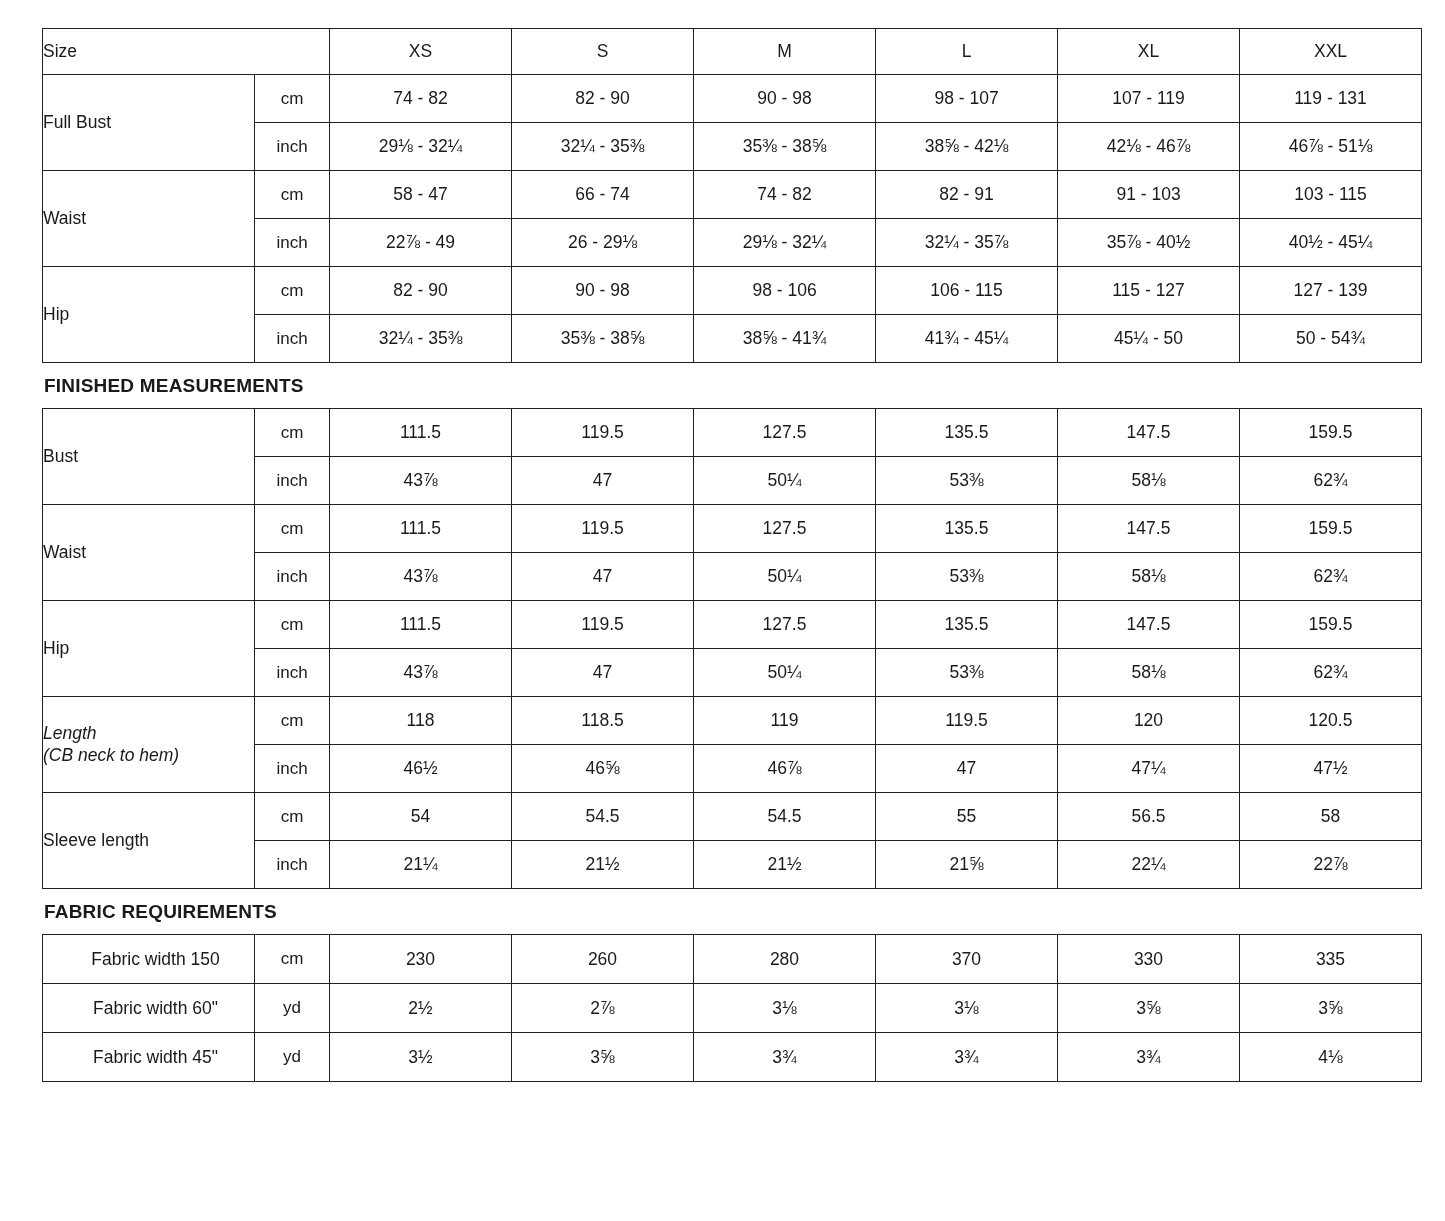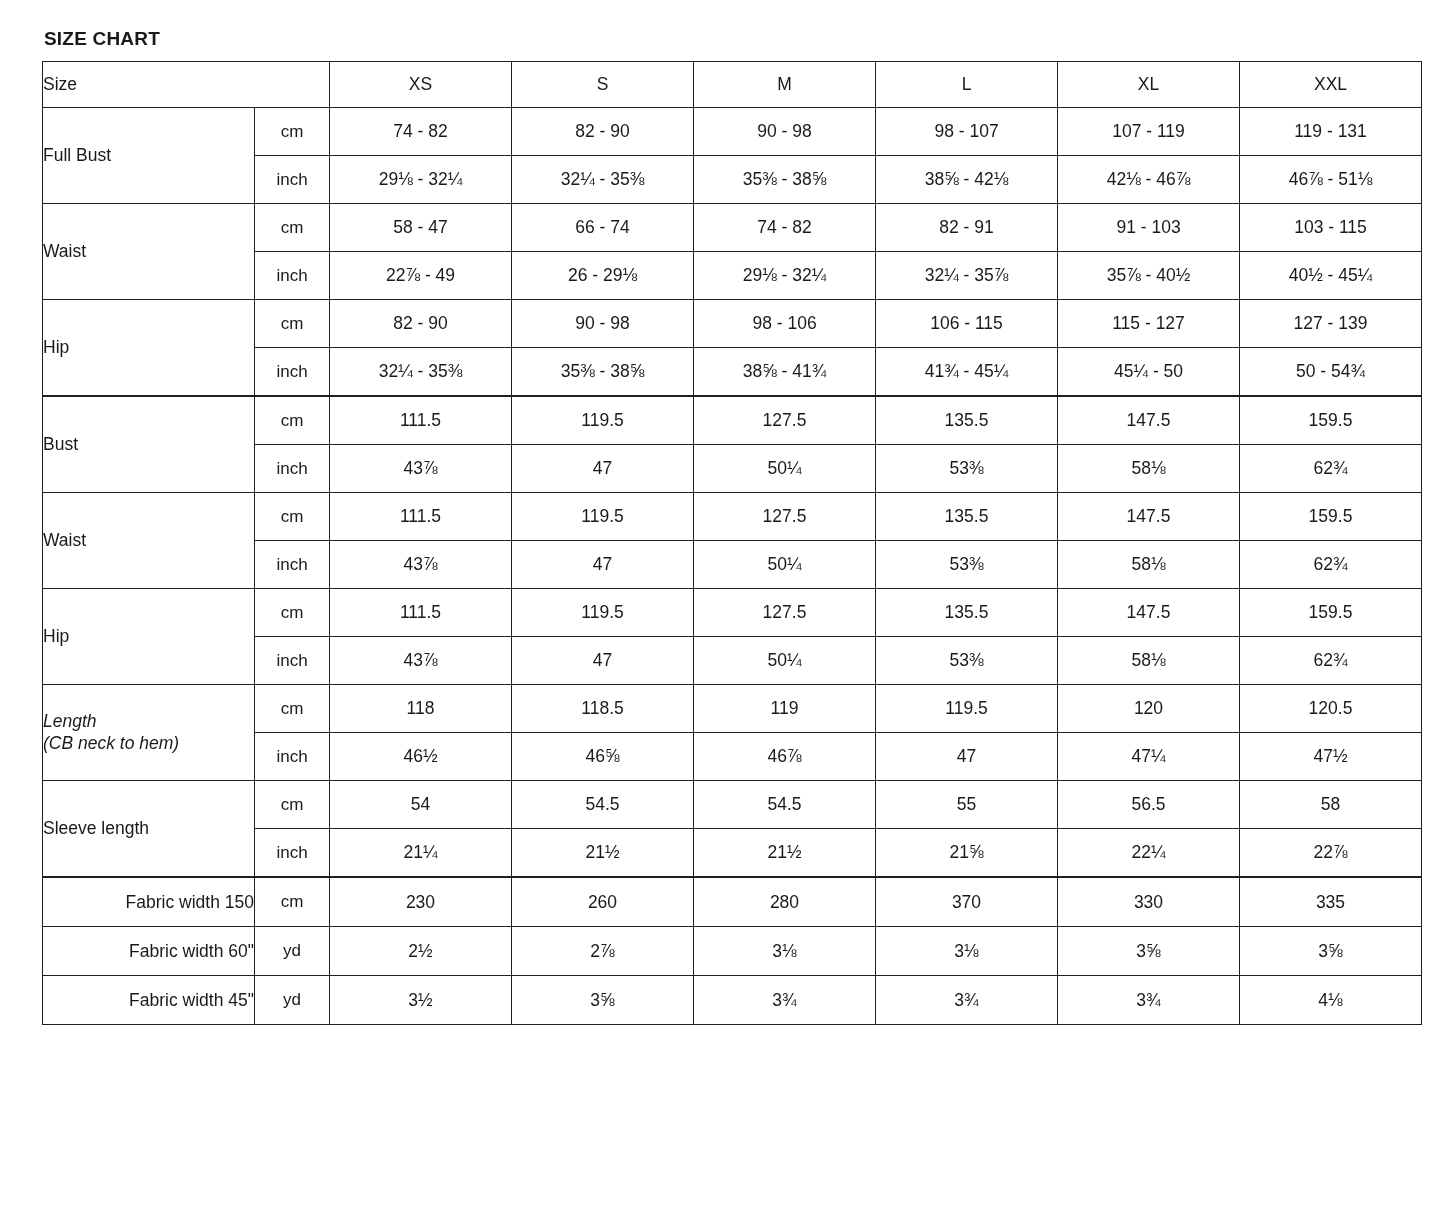--- a/index.html
+++ b/index.html
@@ -41,35 +41,34 @@
   
   col.c-label { width: 212px; }
   col.c-unit  { width: 75px; }
   col.c-size  { width: 182px; }
 
   td.label {
     text-align: left;
     font-size: 17.5px;
   }
   td.label.left {
-    text-align: right;
+    text-align: center;
     padding-left: 14px;
   }
   td.unit { font-size: 17px; margin-left: 16px; }
   .hdr td { height: 46px; font-size: 17.5px; }
   .frac { white-space: nowrap; }
   .label-two-line { line-height: 1.25; font-style: italic; }
   .fabric td { height: 49px; }
 </style>
 </head>
 <body>
 
 <div class="page">
 
-  <h2 class="section-title">SIZE CHART</h2>
 
   <table>
     <colgroup>
       <col class="c-label">
         <col class="c-unit">
       <col class="c-size">
         <col class="c-size">
         <col class="c-size">
         <col class="c-size">
         <col class="c-size">
@@ -141,20 +140,21 @@
         <td class="frac">32¼ - 35⅜</td>
         <td class="frac">35⅜ - 38⅝</td>
         <td class="frac">38⅝ - 41¾</td>
         <td class="frac">41¾ - 45¼</td>
         <td class="frac">45¼ - 50</td>
         <td class="frac">50 - 54¾</td>
       </tr>
     </tbody>
   </table>
 
+  <h2 class="section-title second">FINISHED MEASUREMENTS</h2>
 
   <table>
     <colgroup>
       <col class="c-label">
         <col class="c-unit">
       <col class="c-size">
         <col class="c-size">
         <col class="c-size">
         <col class="c-size">
         <col class="c-size">
@@ -260,20 +260,21 @@
         <td class="frac">21¼</td>
         <td class="frac">21½</td>
         <td class="frac">21½</td>
         <td class="frac">21⅝</td>
         <td class="frac">22¼</td>
         <td class="frac">22⅞</td>
       </tr>
     </tbody>
   </table>
 
+  <h2 class="section-title second">FABRIC REQUIREMENTS</h2>
 
   <table>
     <colgroup>
       <col class="c-label">
         <col class="c-unit">
       <col class="c-size">
         <col class="c-size">
         <col class="c-size">
         <col class="c-size">
         <col class="c-size">

